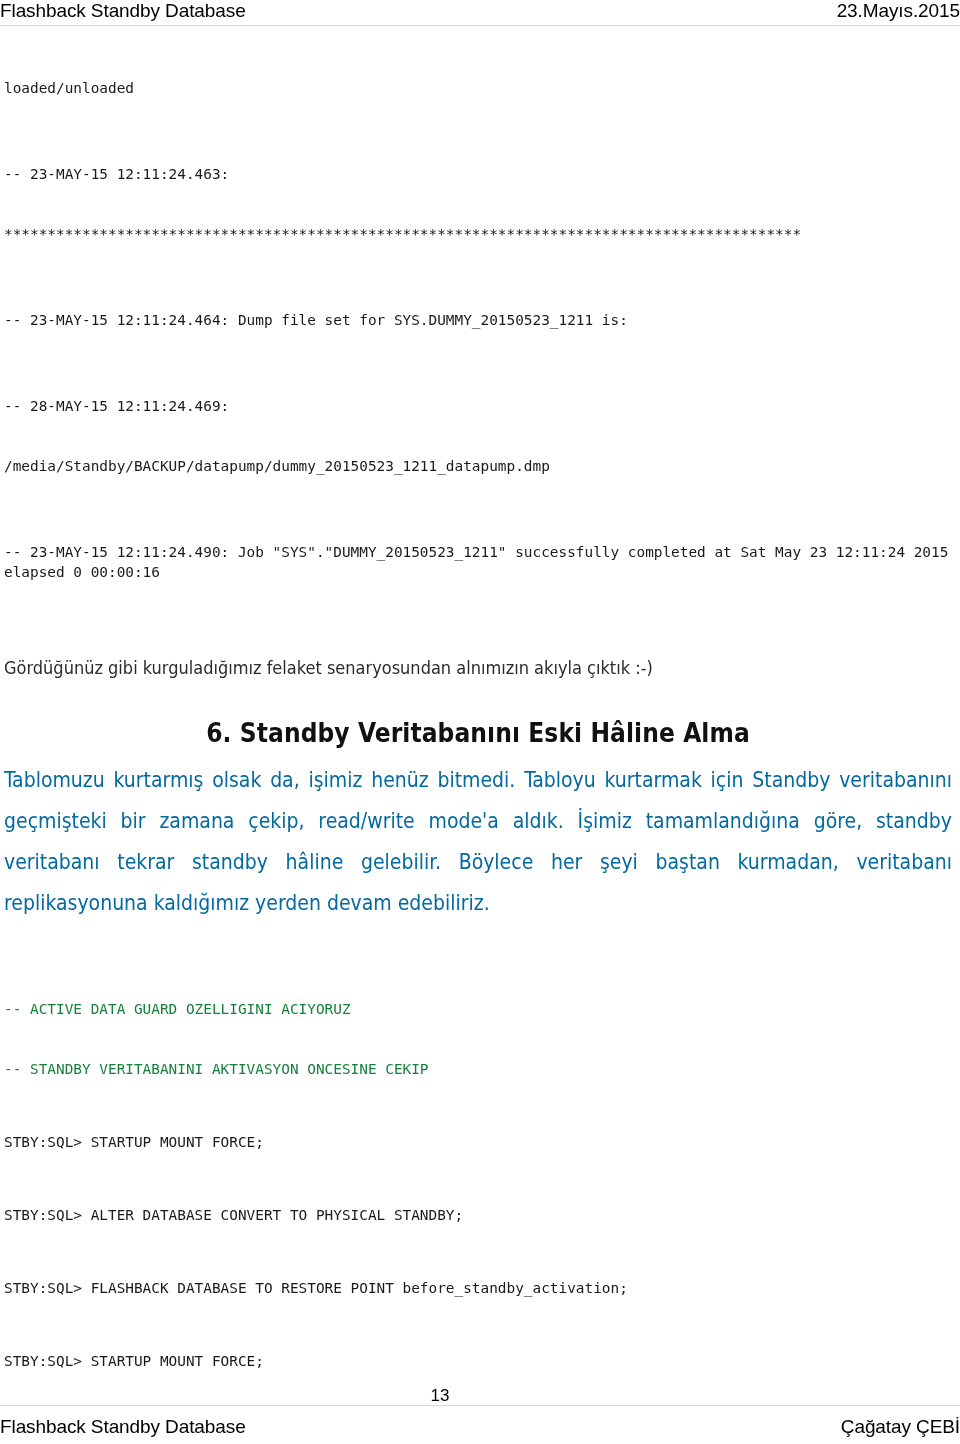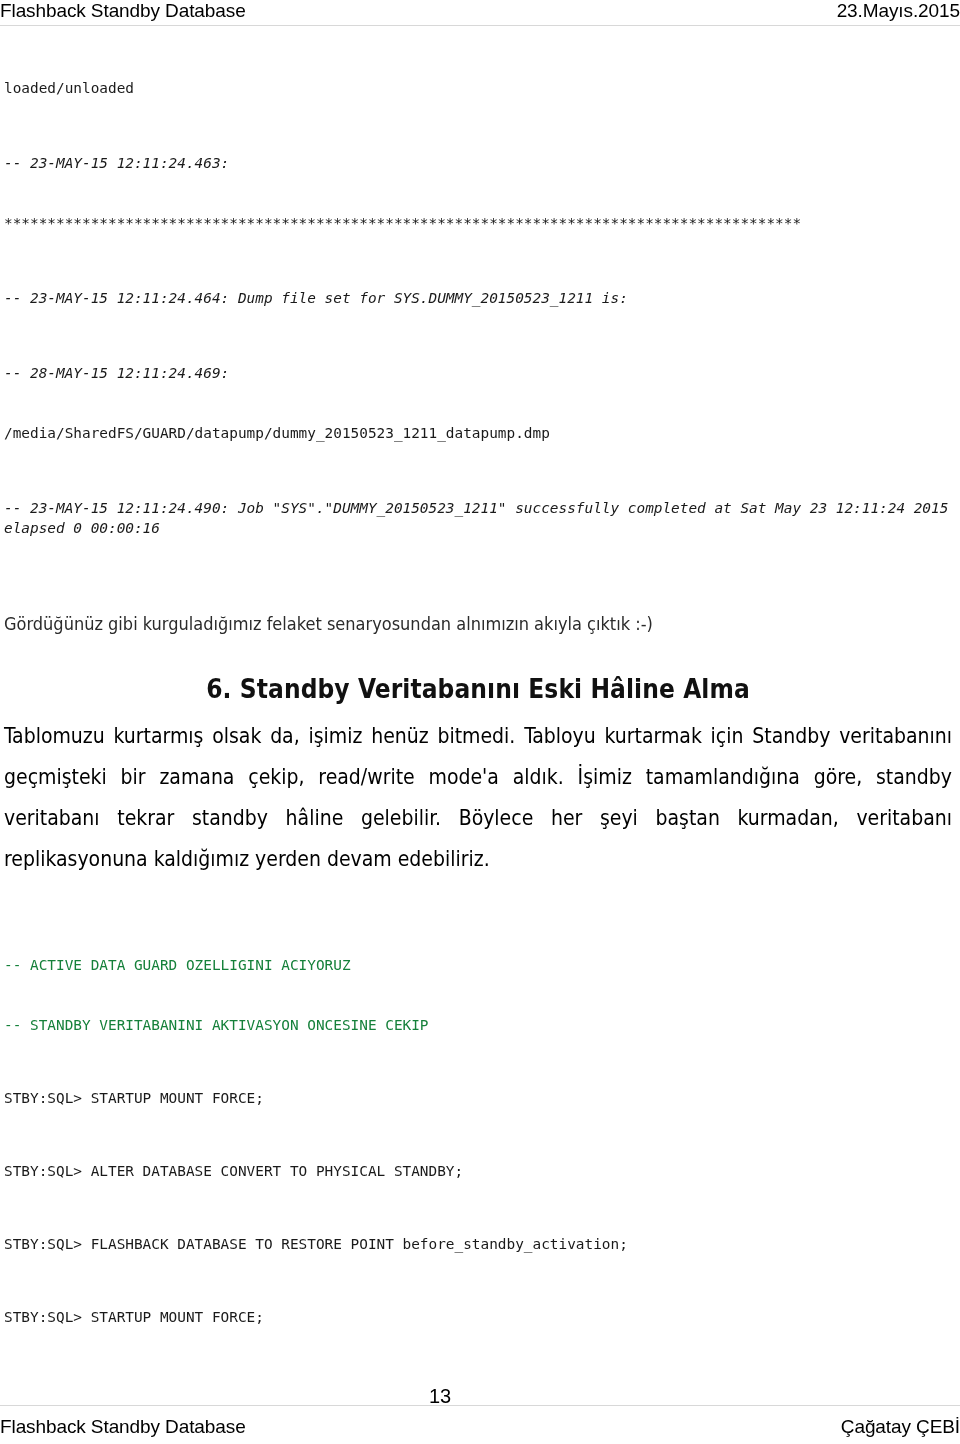--- a/index.html
+++ b/index.html
@@ -65,40 +65,40 @@
     font-family: "DejaVu Sans Mono", "Liberation Mono", monospace;
     font-size: 14.4px;
     line-height: 20px;
     color: #1a1a1a;
     white-space: pre-wrap;
     word-break: break-word;
     letter-spacing: 0;
   }
   .mono-block { margin: 0 0 0 0; }
   .mono-line { min-height: 20px; }
-  .mono-line.gap { margin-top: 15px; font-style: italic; }
+  .mono-line.gap { margin-top: 26px; }
   .mono-line.gap-sm { margin-top: 13px; }
   .mono-line.comment { color: #15803a; }
   .stars {
     font-family: "DejaVu Sans Mono", "Liberation Mono", monospace;
     font-size: 14.4px;
     line-height: 20px;
     letter-spacing: 0;
     white-space: pre;
     overflow: hidden;
     display: block;
   }
 
   
   .prose {
     font-family: "DejaVu Sans Condensed", "Liberation Sans Narrow", "Liberation Sans", sans-serif;
     font-stretch: condensed;
     font-size: 21px;
     line-height: 41px;
-    color: #000000;
+    color: #0369a1;
     text-align: justify;
   }
   .intro-line {
     margin-top: 32px;
     font-family: "DejaVu Sans Condensed", "Liberation Sans Narrow", "Liberation Sans", sans-serif;
     font-stretch: condensed;
     font-size: 18px;
     line-height: 28px;
     color: #2b2b2b;
   }
@@ -129,21 +129,21 @@
     height: 1px;
     background: #d8d8d8;
   }
   .page-number {
     position: absolute;
     bottom: 38px;
     left: 0;
     width: 880px;
     text-align: center;
     font-family: "Liberation Sans", sans-serif;
-    font-size: 20px;
+    font-size: 17px;
     line-height: 20px;
     color: #000000;
   }
   .running-footer {
     position: absolute;
     bottom: 6px;
     left: 0;
     width: 960px;
     display: flex;
     align-items: baseline;
@@ -169,21 +169,21 @@
   <div class="header-rule"></div>
 
   <div class="content">
 
     <div class="mono mono-block">
       <div class="mono-line">loaded/unloaded</div>
       <div class="mono-line gap">-- 23-MAY-15 12:11:24.463:</div>
       <div class="mono-line stars">********************************************************************************************</div>
       <div class="mono-line gap">-- 23-MAY-15 12:11:24.464: Dump file set for SYS.DUMMY_20150523_1211 is:</div>
       <div class="mono-line gap">-- 28-MAY-15 12:11:24.469:</div>
-      <div class="mono-line">/media/SharedFS/GUARD/datapump/dummy_20150523_1211_datapump.dmp</div>
+      <div class="mono-line">/media/Standby/BACKUP/datapump/dummy_20150523_1211_datapump.dmp</div>
       <div class="mono-line gap">-- 23-MAY-15 12:11:24.490: Job "SYS"."DUMMY_20150523_1211" successfully completed at Sat May 23 12:11:24 2015 elapsed 0 00:00:16</div>
     </div>
 
     <div class="intro-line">Gördüğünüz gibi kurguladığımız felaket senaryosundan alnımızın akıyla çıktık :-)</div>
 
     <h2 class="section-title">6. Standby Veritabanını Eski Hâline Alma</h2>
 
     <div class="prose body-para">Tablomuzu kurtarmış olsak da, işimiz henüz bitmedi. Tabloyu kurtarmak için Standby veritabanını geçmişteki bir zamana çekip, read/write mode'a aldık. İşimiz tamamlandığına göre, standby veritabanı tekrar standby hâline gelebilir. Böylece her şeyi baştan kurmadan, veritabanı replikasyonuna kaldığımız yerden devam edebiliriz.</div>
 
     <div class="mono code-section">

